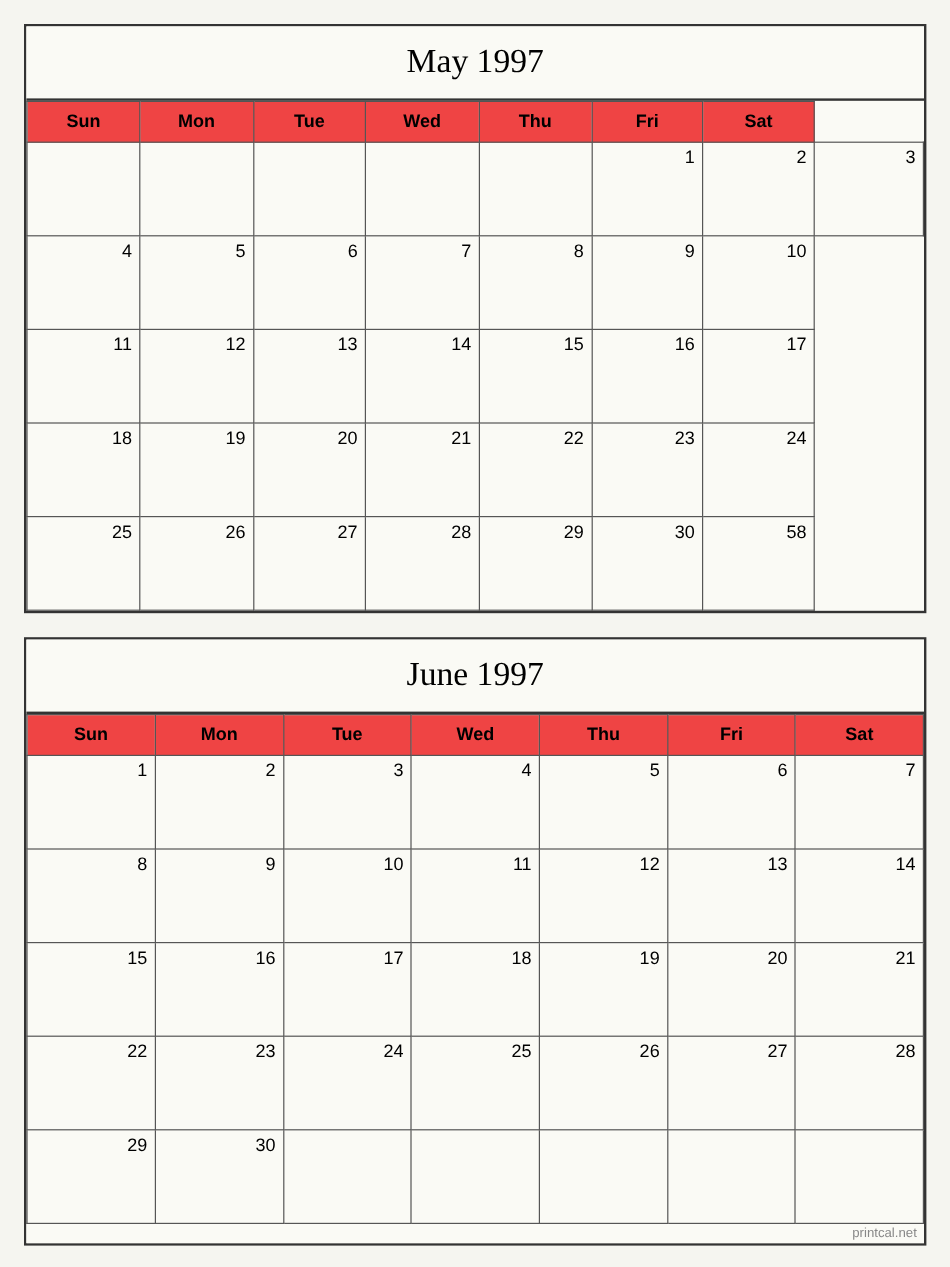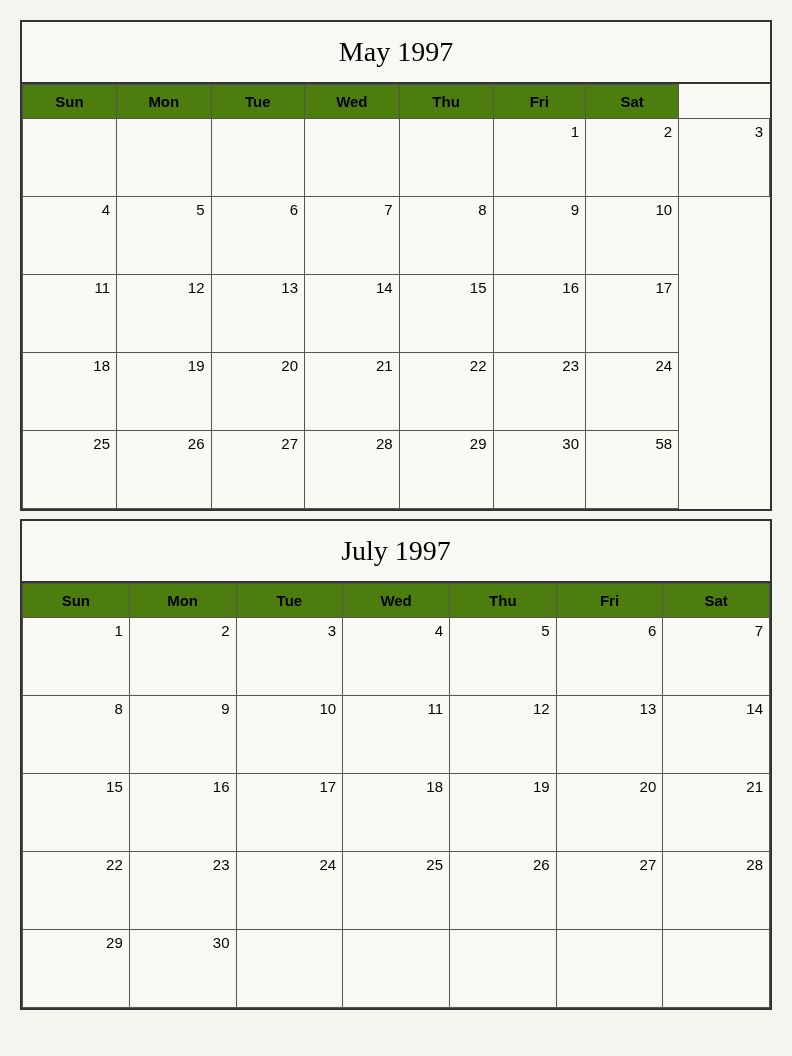--- a/index.html
+++ b/index.html
@@ -10,21 +10,21 @@
     body {
       background: #f5f5f0;
       font-family: Arial, Helvetica, sans-serif;
       width: 792px;
       min-height: 1056px;
       padding: 20px;
     }
     .calendar-container {
       display: flex;
       flex-direction: column;
-      gap: 8px;
+      gap: 20px;
     }
     .calendar {
       background: #fafaf5;
       border: 2px solid #333;
     }
     .calendar-title {
       text-align: center;
       font-size: 28px;
       font-weight: normal;
       padding: 14px 0;
@@ -35,21 +35,21 @@
     .calendar-grid {
       width: 100%;
       border-collapse: collapse;
     }
     .calendar-grid th {
       border: 1px solid #555;
       padding: 8px 4px;
       text-align: center;
       font-weight: bold;
       font-size: 15px;
-      background: #4d7c0f;
+      background: #ef4444;
     }
     .calendar-grid td {
       border: 1px solid #555;
       width: 108px;
       height: 78px;
       vertical-align: top;
       padding: 4px 6px;
       font-size: 15px;
       text-align: right;
       background: #fafaf5;
@@ -127,21 +127,21 @@
             <td>27</td>
             <td>28</td>
             <td>29</td>
             <td>30</td>
             <td>58</td>
           </tr>
         </tbody>
       </table>
     </div>
     <div class="calendar">
-      <div class="calendar-title">July 1997</div>
+      <div class="calendar-title">June 1997</div>
       <table class="calendar-grid">
         <thead>
           <tr>
             <th>Sun</th>
             <th>Mon</th>
             <th>Tue</th>
             <th>Wed</th>
             <th>Thu</th>
             <th>Fri</th>
             <th>Sat</th>
@@ -188,14 +188,15 @@
             <td>29</td>
             <td>30</td>
             <td class="empty"></td>
             <td class="empty"></td>
             <td class="empty"></td>
             <td class="empty"></td>
             <td class="empty"></td>
           </tr>
         </tbody>
       </table>
+      <div class="watermark">printcal.net</div>
     </div>
   </div>
 
 </body></html>

